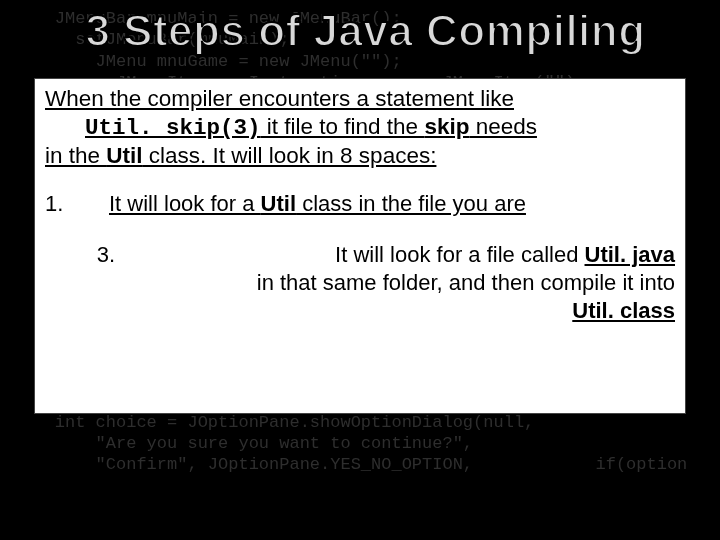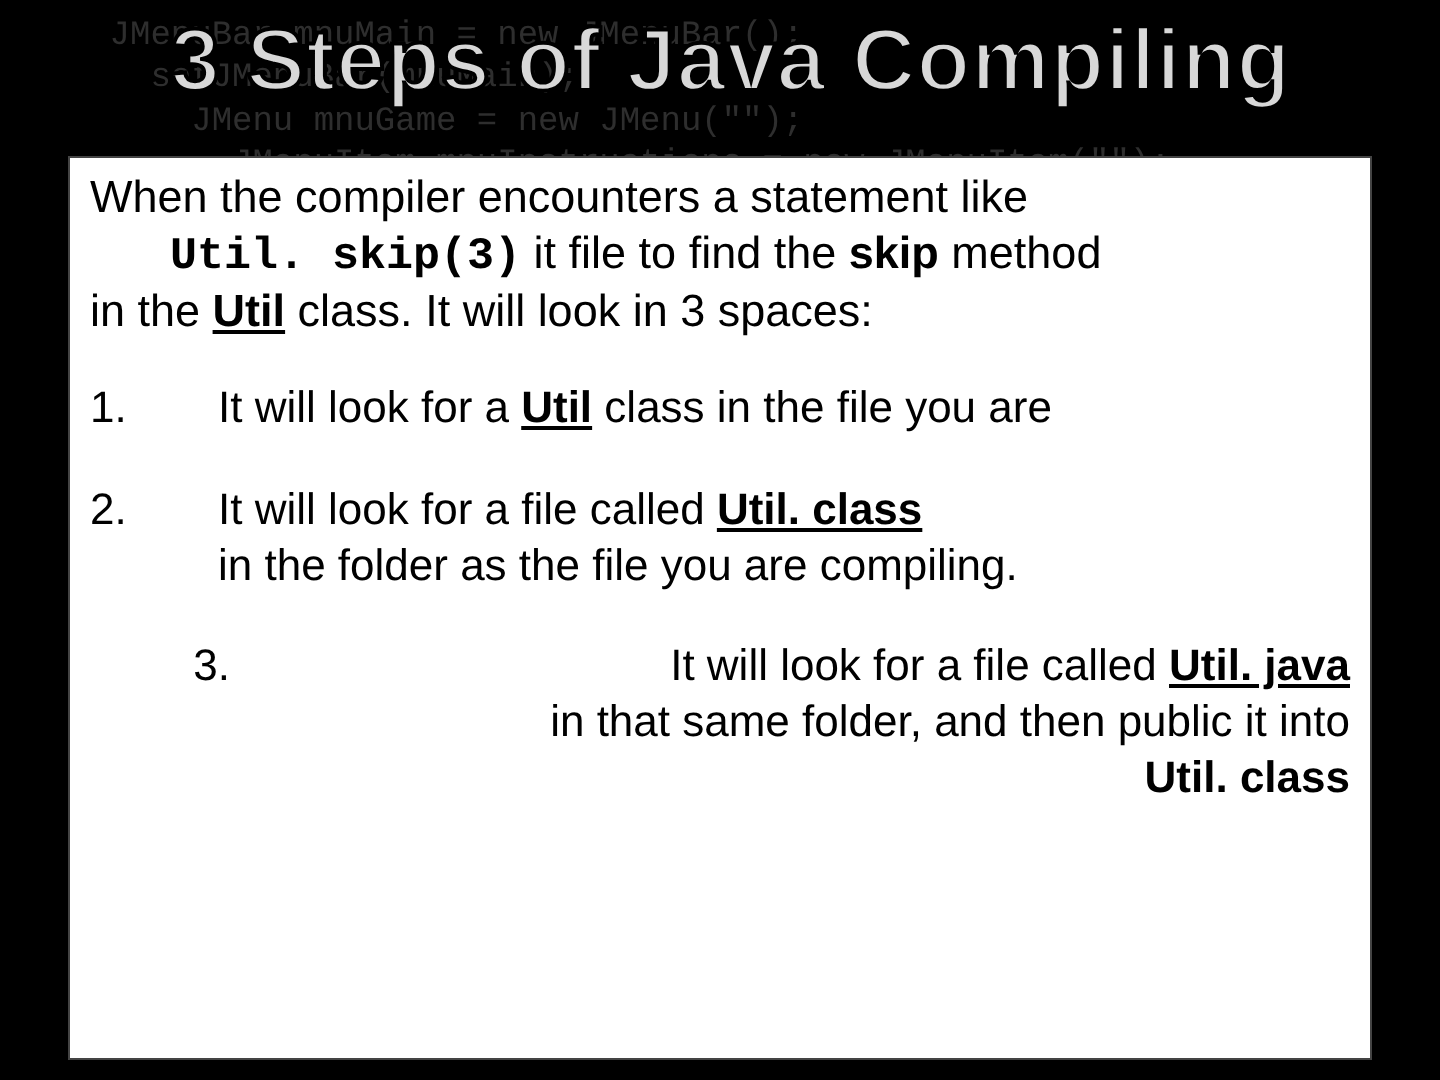--- a/index.html
+++ b/index.html
@@ -32,25 +32,26 @@
     color: #d8d8d8;
     -webkit-text-stroke: 2px #000;
     letter-spacing: 0.5px;
     font-family: Arial, Helvetica, sans-serif;
   }
   .content-box {
     position: absolute;
     left: 34px;
     top: 78px;
     width: 652px;
-    height: 452px;
+    height: 336px;
     background: #fff;
     border: 1px solid #444;
     padding: 6px 10px 10px 10px;
     color: #000;
+    text-decoration: underline;
   }
   .intro {
     font-size: 22.5px;
     line-height: 1.25;
     font-weight: 400;
   }
   .intro .code { font-family: "Courier New", monospace; font-weight: 700; margin-left: 40px; }
   .intro .kw { font-weight: 700; margin-top: 12px; }
   .intro .und { font-weight: 700; text-decoration: underline; }
   .steps {
@@ -99,34 +100,31 @@
     int choice = JOptionPane.showOptionDialog(null,
         "Are you sure you want to continue?",
         "Confirm", JOptionPane.YES_NO_OPTION,            if(option</div>
 
 <div class="slide-title">3 Steps of Java Compiling</div>
 
 <div class="content-box">
 
   <div class="intro">
     <span>When the compiler encounters a statement like</span><br>
-    <span class="code">Util. skip(3)</span><span> it file to find the </span><span class="kw">skip</span><span> method</span><br>
-    <span>in the </span><span class="und">Util</span><span> class.  It will look in 3 spaces:</span>
+    <span class="code">Util. skip(3)</span><span> it file to find the </span><span class="kw">skip</span><span> needs</span><br>
+    <span>in the </span><span class="und">Util</span><span> class.  It will look in 8 spaces:</span>
   </div>
 
   <div class="steps">
 
     <div class="step">
       <span class="step-num">1.</span><span class="step-body-wrapped"><span>It will look for a </span><span class="bu">Util</span><span> class in the file you are</span></span><br>
     </div>
 
-    <div class="step">
-      <span class="step-num">2.</span><span class="step-body"><span>It will look for a file called </span><span class="bu">Util. class</span><br><span>in the folder as the file you are compiling.</span></span>
-    </div>
 
     <div class="step">
-      <span class="step-num">3.</span><span class="step-body"><span>It will look for a file called </span><span class="bu">Util. java</span><br><span>in that same folder, and then public it into</span></span><br>
+      <span class="step-num">3.</span><span class="step-body"><span>It will look for a file called </span><span class="bu">Util. java</span><br><span>in that same folder, and then compile it into</span></span><br>
       <span class="b">Util. class</span>
     </div>
 
   </div>
 
 </div>
 
 </body></html>

